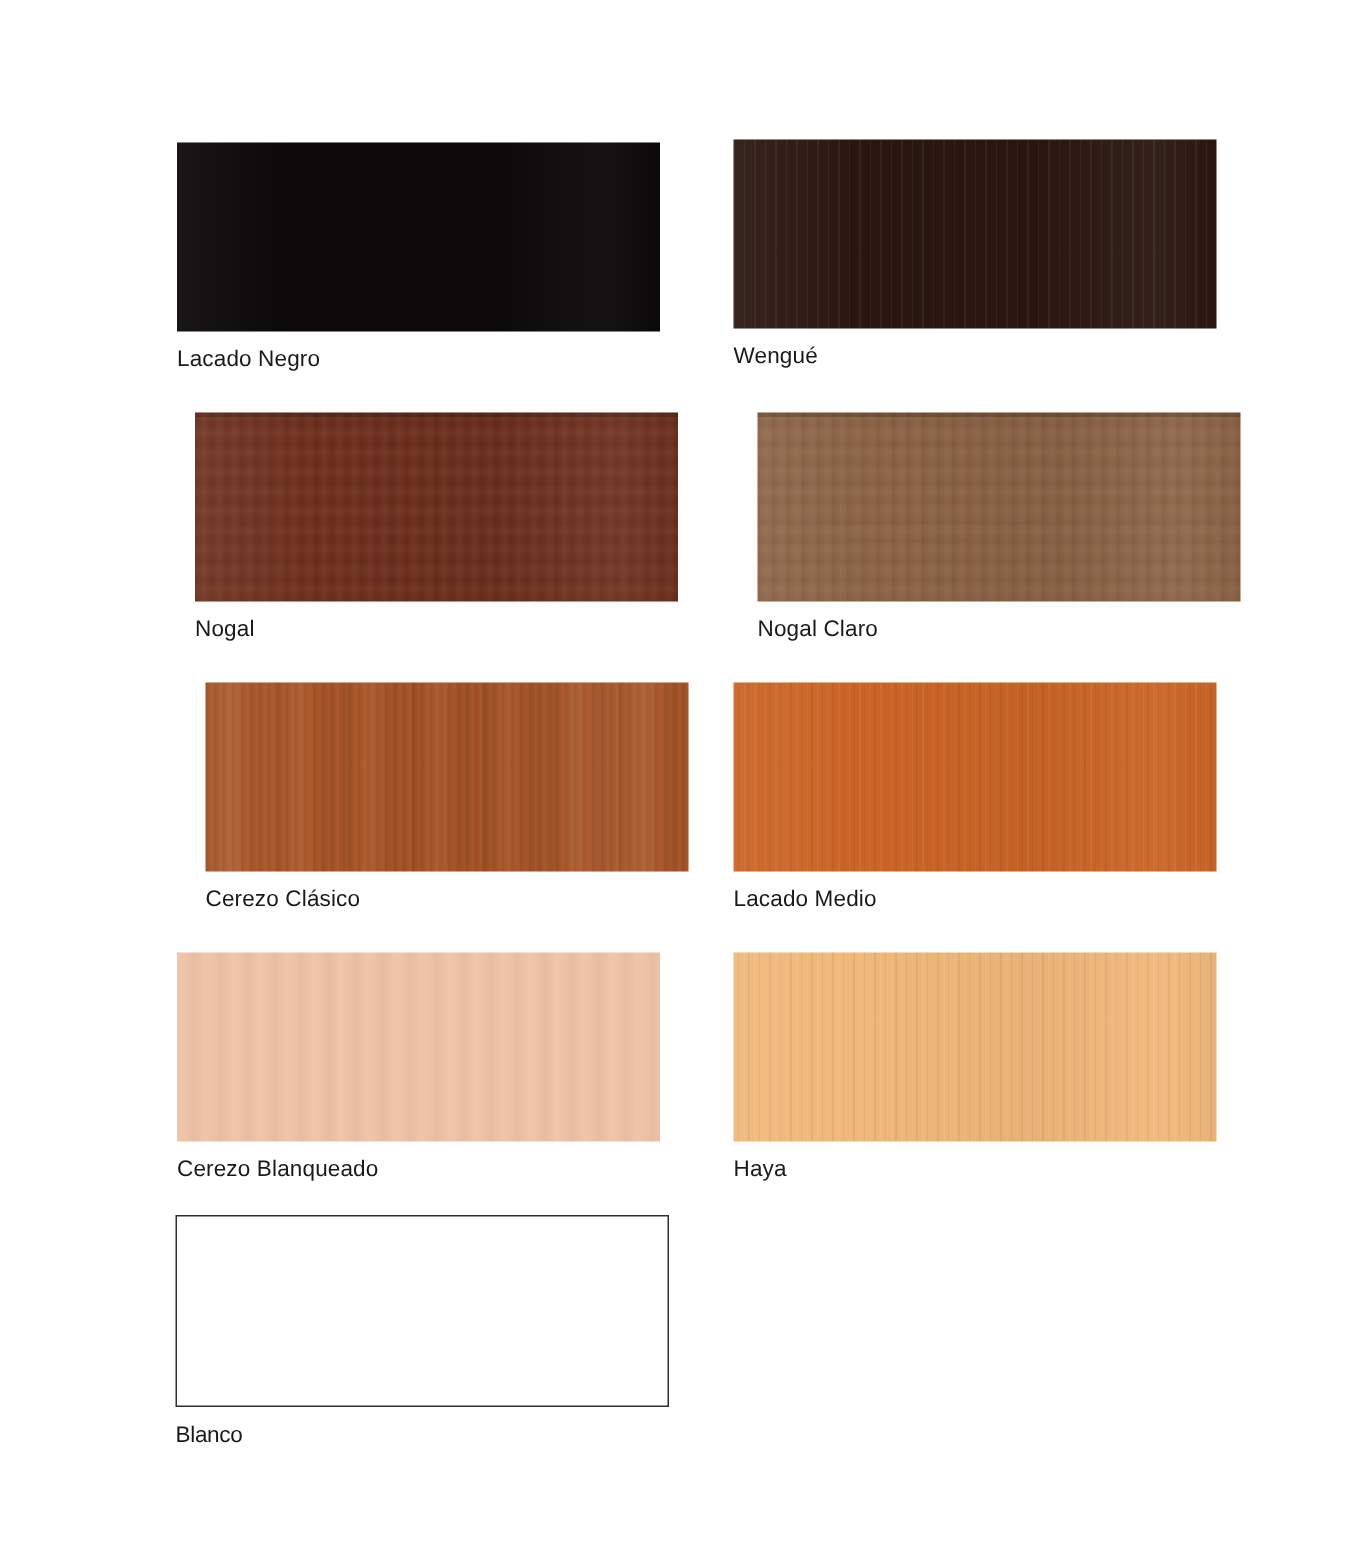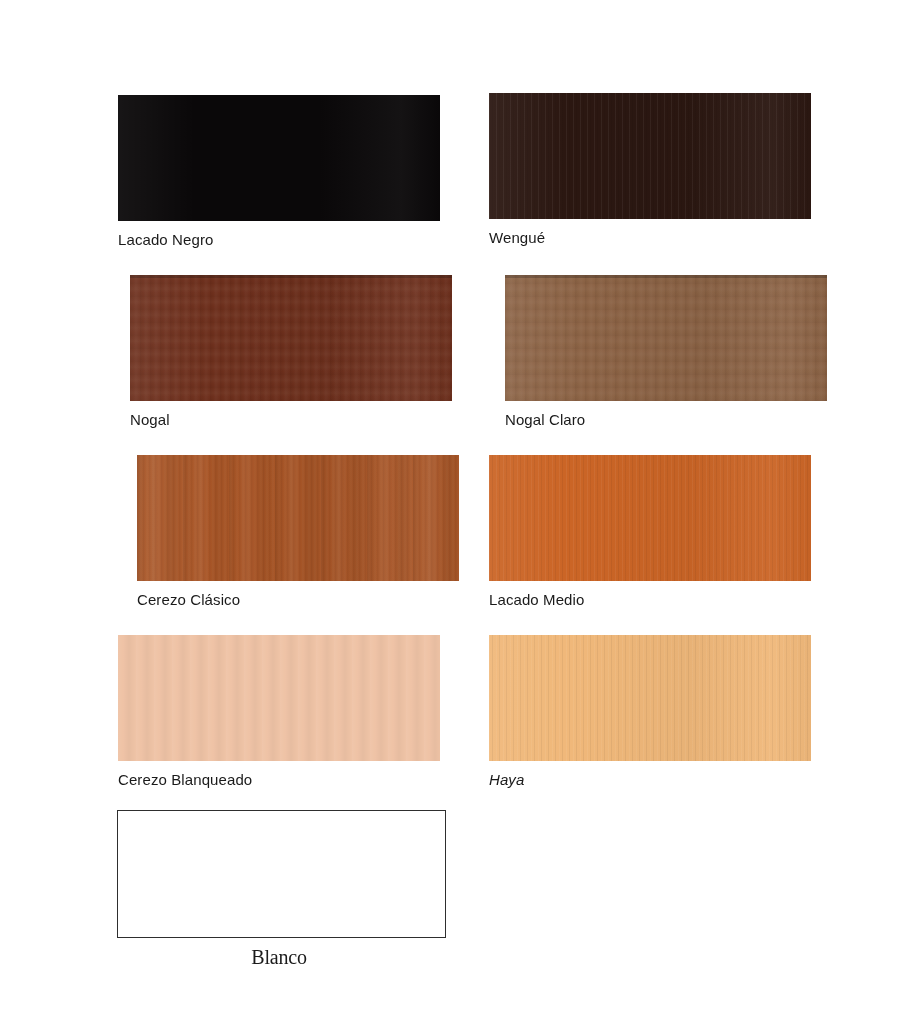--- a/index.html
+++ b/index.html
@@ -134,24 +134,23 @@
   }
 
   
   .chip-outlined {
     background: #ffffff;
     border: 1px solid #2e2e2e;
     width: 329px;
     height: 128px;
   }
   .label-alt {
-    font-family: Liberation Serif, serif;
-    font-size: 20px;
+    font-family: Liberation Sans, sans-serif;
+    font-size: 15px;
     letter-spacing: -0.2px;
-    text-align: center;
   }
 </style>
 </head>
 <body>
 
 <div id="finish-chart">
 
   <div class="swatch-cell" style="left:118px; top:95px;">
     <div class="swatch-chip" style="background:#0a0809;">
       <div class="sheen"></div>
@@ -201,21 +200,21 @@
     <div class="swatch-label">Lacado Medio</div>
   </div>
 
   <div class="swatch-cell" style="left:118px; top:635px;">
     <div class="swatch-chip" style="background:#efc3a6;">
       <div class="grain grain-soft"></div>
     </div>
     <div class="swatch-label">Cerezo Blanqueado</div>
   </div>
 
-  <div class="swatch-cell" style="left:489px; top:635px;font-style:italic;">
+  <div class="swatch-cell" style="left:489px; top:635px;">
     <div class="swatch-chip" style="background:#f0b87a;">
       <div class="grain grain-fine"></div>
       <div class="sheen"></div>
     </div>
     <div class="swatch-label">Haya</div>
   </div>
 
   <div class="swatch-cell" style="left:117px; top:810px;">
     <div class="swatch-chip chip-outlined"></div>
     <div class="swatch-label label-alt">Blanco</div>

